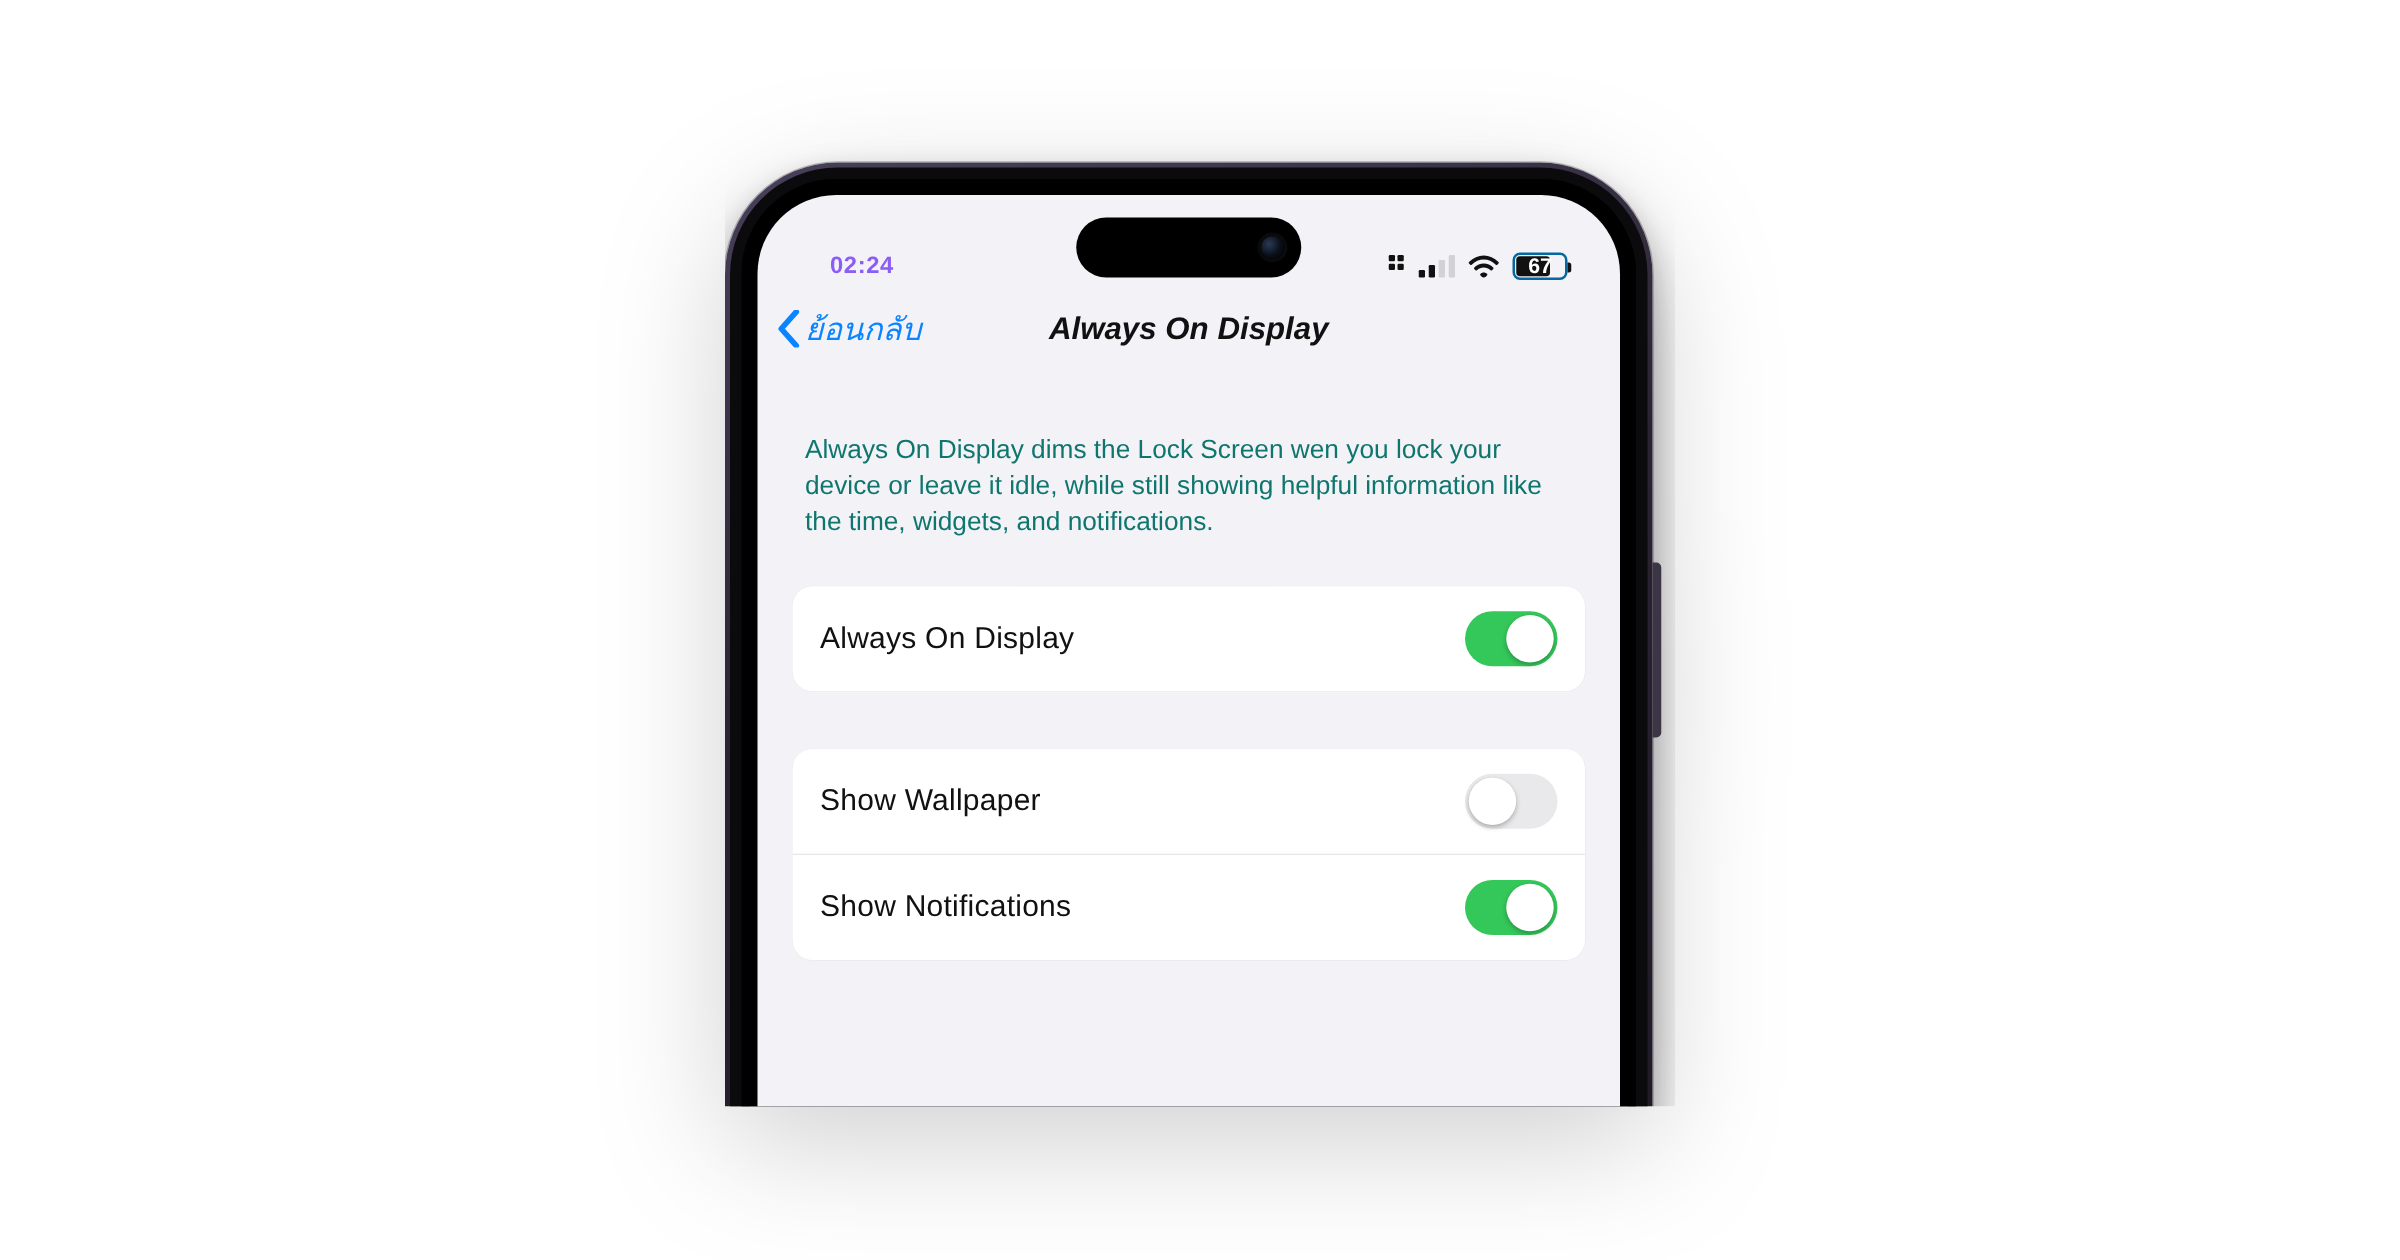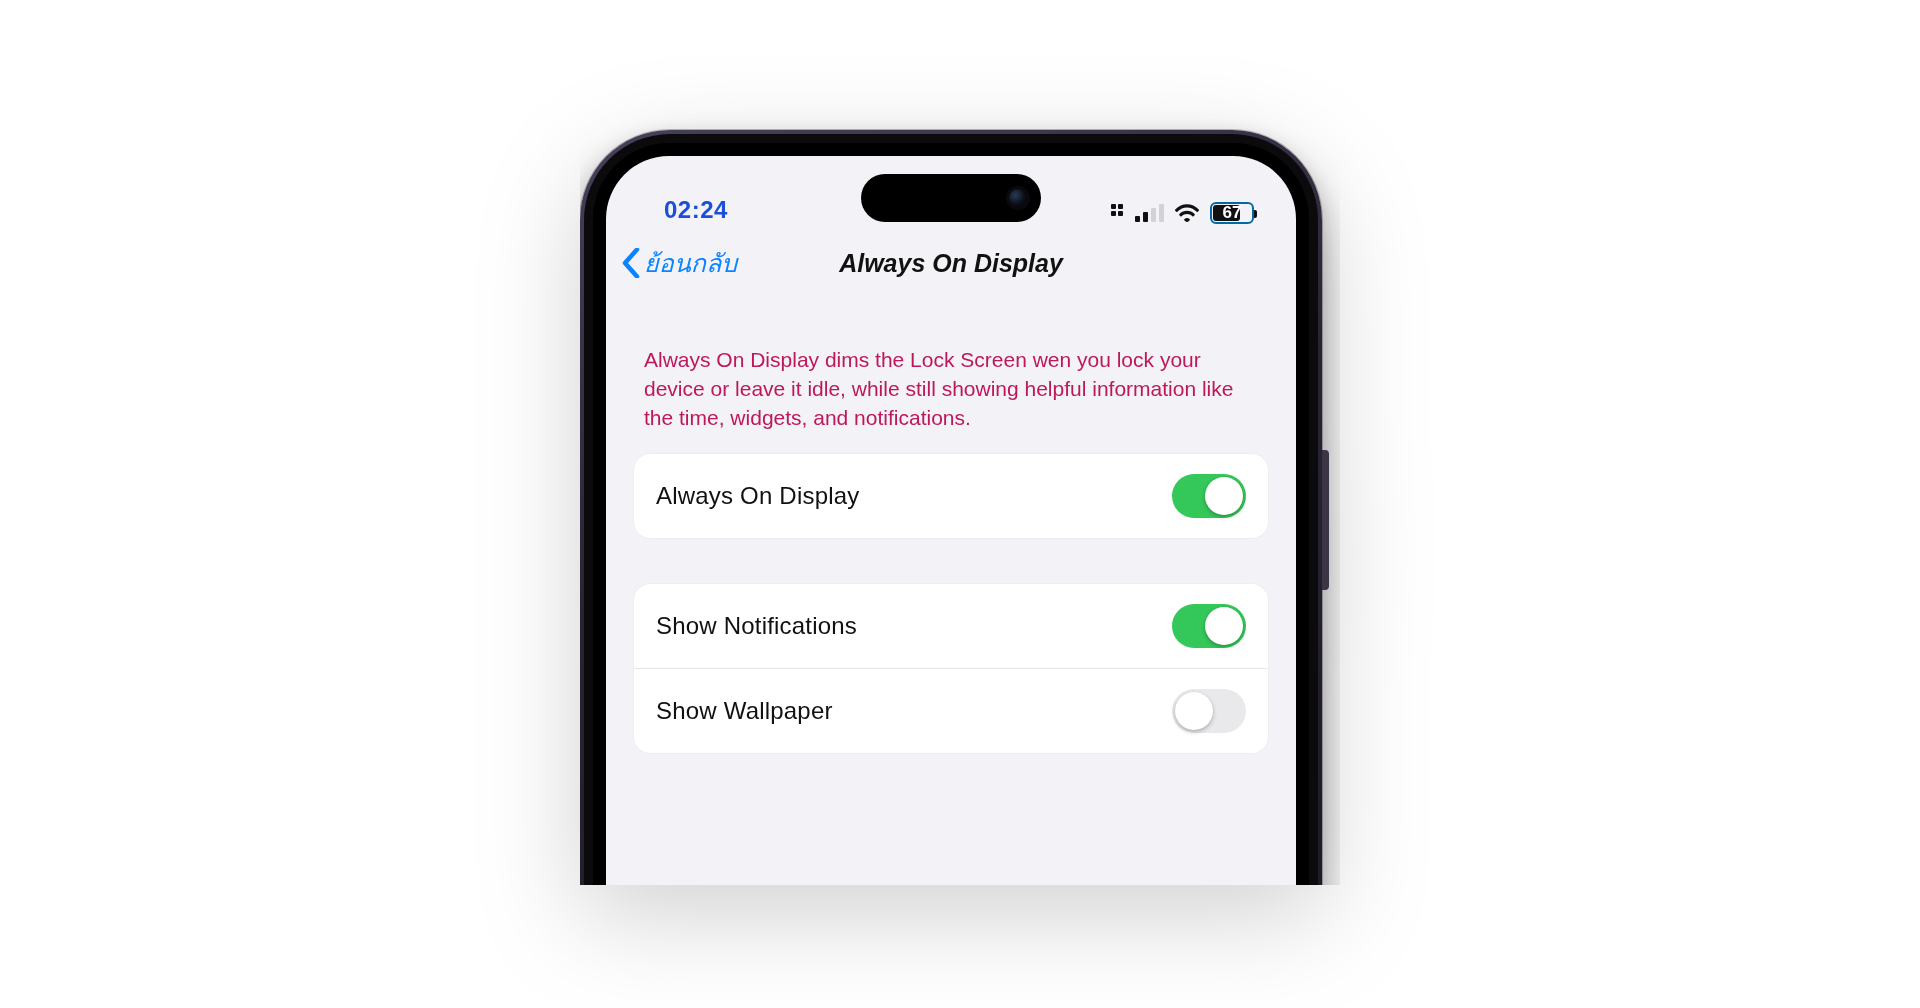--- a/index.html
+++ b/index.html
@@ -64,21 +64,21 @@
     box-shadow: 0 0 0 3px #0a0a0c;
   }
 
   
   .status-bar{
     position:relative;
     height:76px;
     display:flex; align-items:flex-end; justify-content:space-between;
     padding:0 42px 8px 58px;
   }
-  .status-time{font-size:24px;font-weight:600;color:#1d4ed8;letter-spacing:.5px;margin-top:20px;}
+  .status-time{font-size:19px;font-weight:600;color:#8b5cf6;letter-spacing:.5px;margin-top:20px;}
   .status-right{display:flex;align-items:center;gap:10px;}
   .cell-bars{display:flex;align-items:flex-end;gap:3px;height:18px;}
   .cell-bars span{width:5px;background:#d1d1d6;border-radius:1px;}
   .cell-bars span:nth-child(1){height:6px;}
   .cell-bars span:nth-child(2){height:10px;}
   .cell-bars span:nth-child(3){height:14px;}
   .cell-bars span:nth-child(4){height:18px;}
   .cell-bars span.on{background:#111;}
   .dual-sim{position:relative;width:14px;height:18px;}
   .dual-sim .dot{position:absolute;width:5px;height:5px;background:#111;border-radius:1px;}
@@ -101,22 +101,22 @@
   .nav-title{font-size:25px;font-weight:600;color:#111;}
   .nav-back{
     position:absolute;left:16px;top:0;bottom:0;display:flex;align-items:center;gap:4px;
     color:#0a84ff;font-size:25px;cursor:pointer;
   }
   .nav-back svg{display:block;}
 
   
   .content{padding:52px 28px 0;}
   .desc{
-    color:#be185d;font-size:21px;line-height:1.38;
-    padding:0 10px 21px;
+    color:#0f766e;font-size:21px;line-height:1.38;
+    padding:0 10px 36px;
   }
   .group{
     background:#fff;border-radius:16px;box-shadow:0 0 0 .5px rgba(0,0,0,.04);
     overflow:hidden;
   }
   .group + .group{margin-top:46px;}
   .row{
     display:flex;align-items:center;justify-content:space-between;
     padding:20px 22px;min-height:72px;
   }
@@ -201,29 +201,29 @@
         <div class="row">
           <span class="label">Always On Display</span>
           <span class="toggle on">
                 <span class="knob"></span>
               </span>
         </div>
       </div>
 
       <div class="group">
         <div class="row">
+          <span class="label">Show Wallpaper</span>
+          <span class="toggle">
+                <span class="knob"></span>
+              </span>
+        </div>
+        <div class="row">
           <span class="label">Show Notifications</span>
           <span class="toggle on">
                 <span class="knob"></span>
               </span>
         </div>
-        <div class="row">
-          <span class="label">Show Wallpaper</span>
-          <span class="toggle">
-                <span class="knob"></span>
-              </span>
-        </div>
       </div>
     </div>
 
   </div>
 </div>
 </div>
 
 </body></html>

